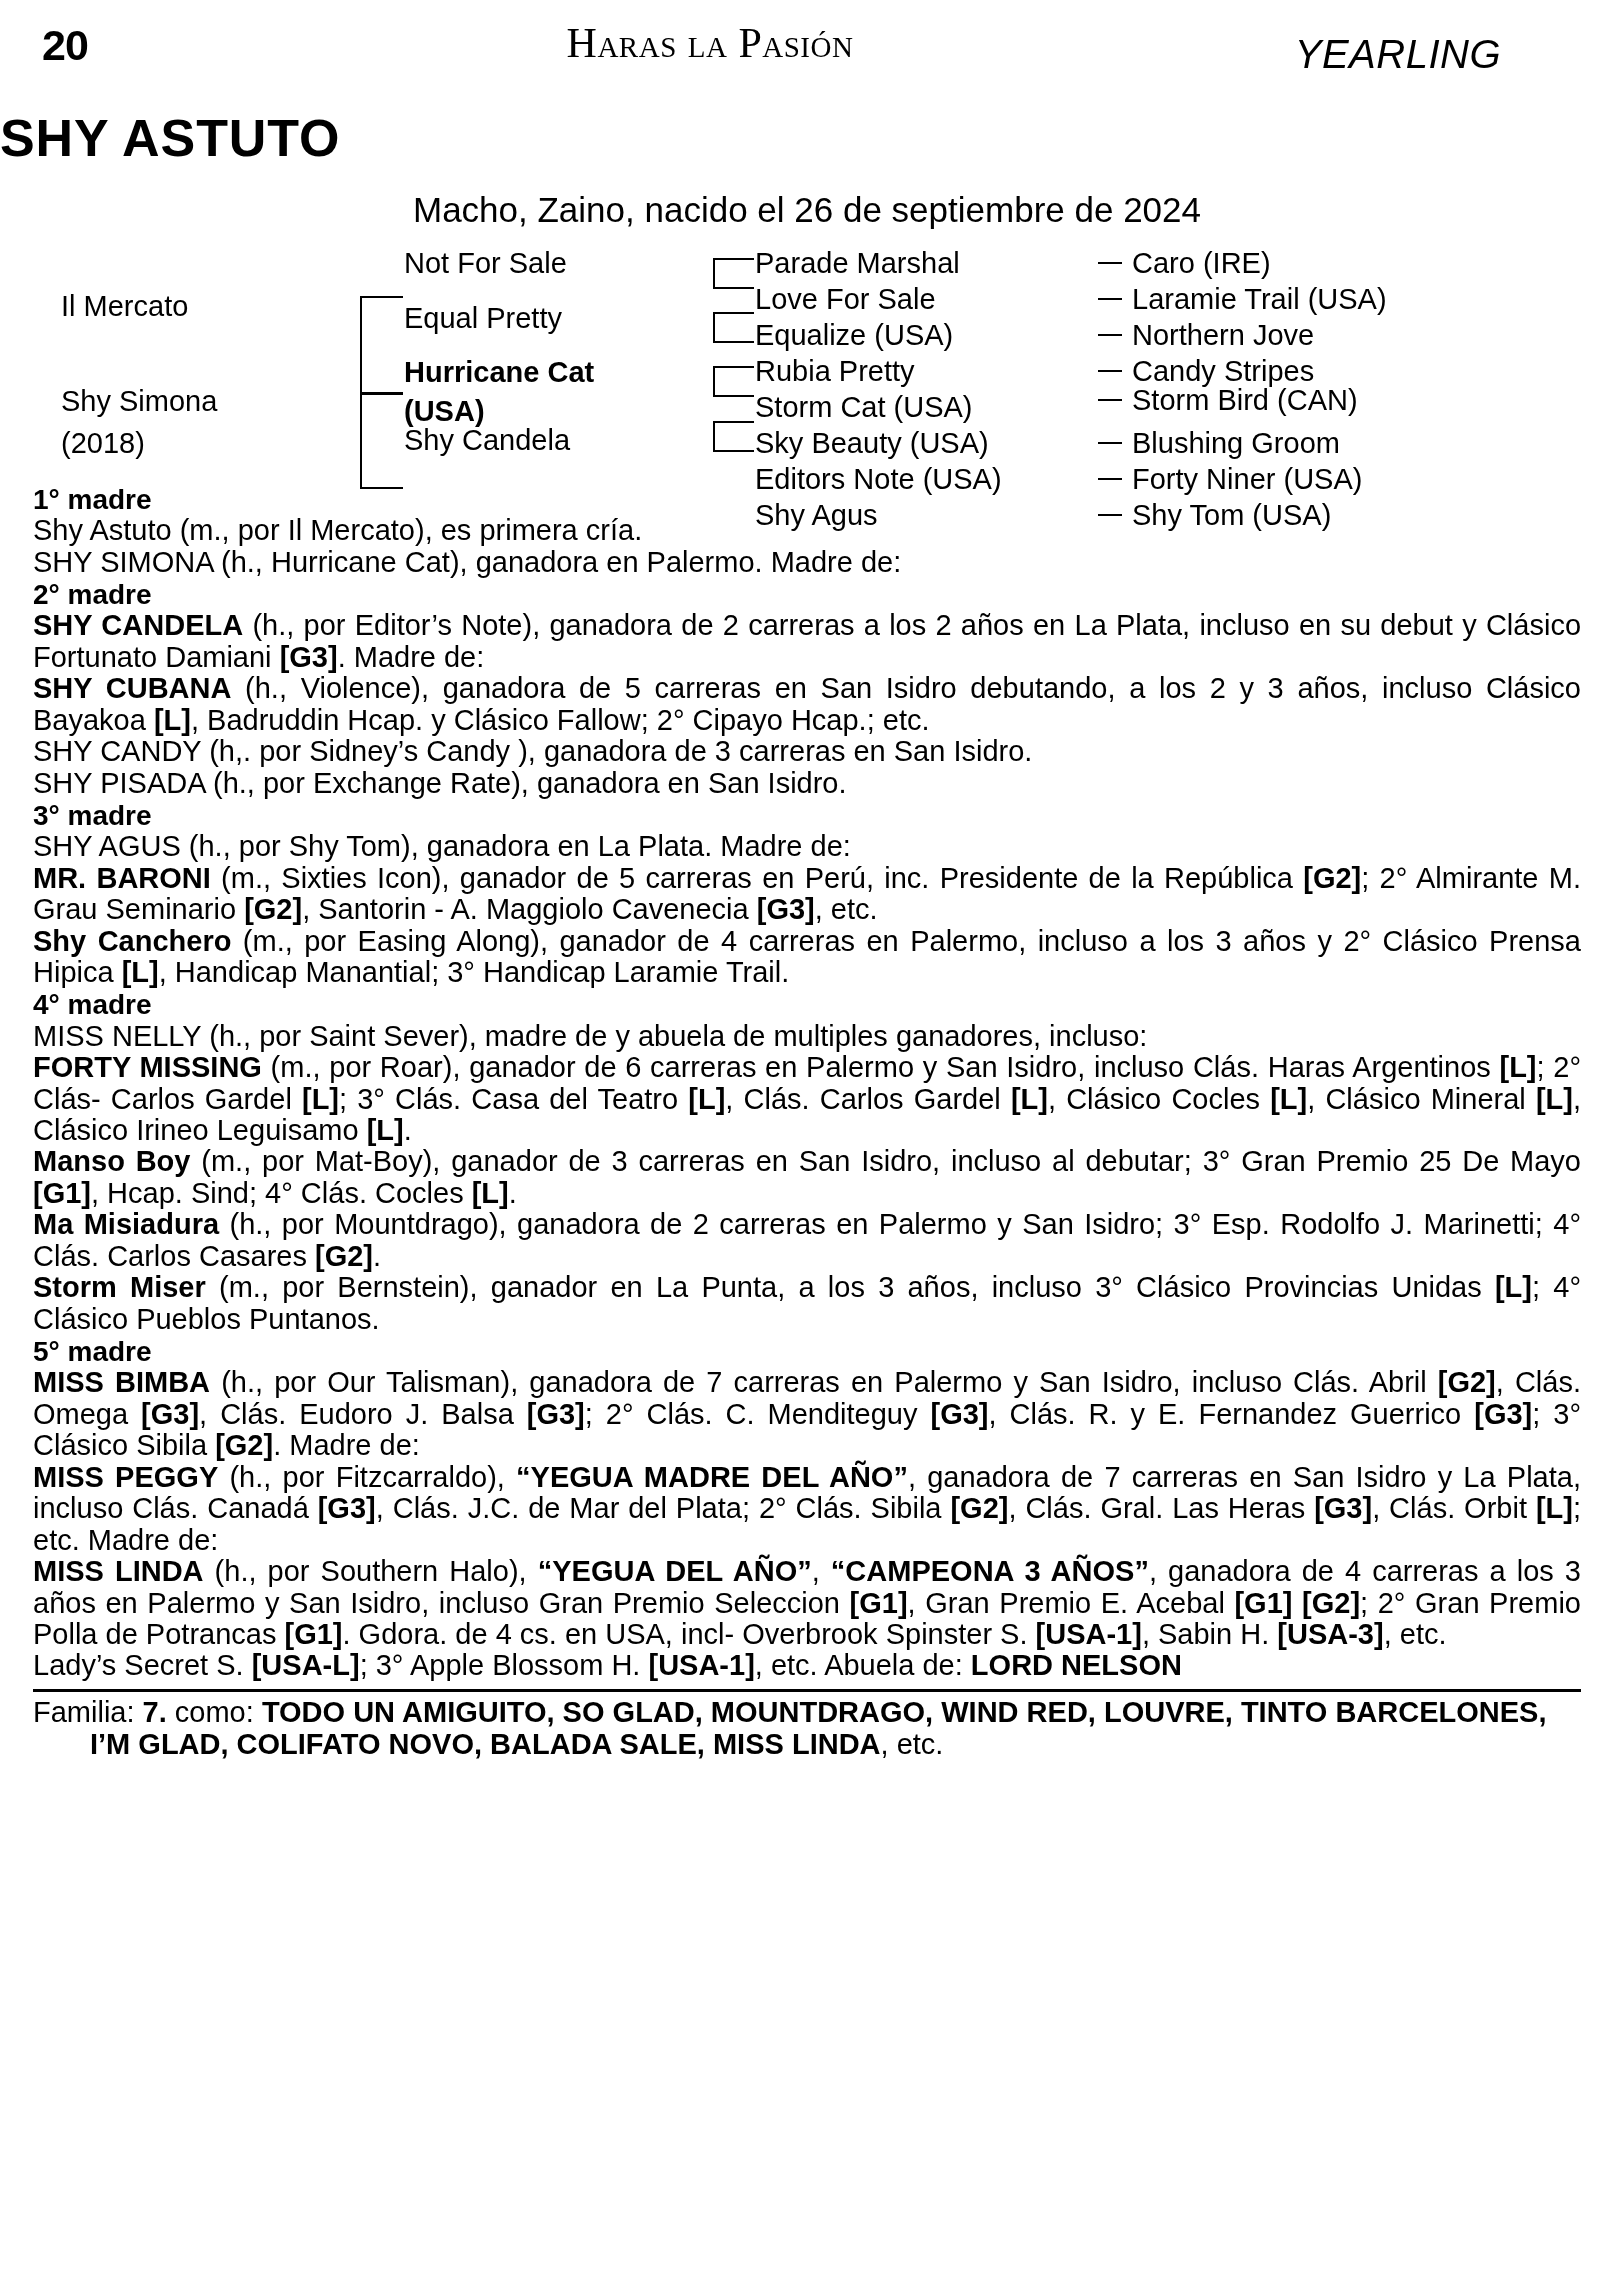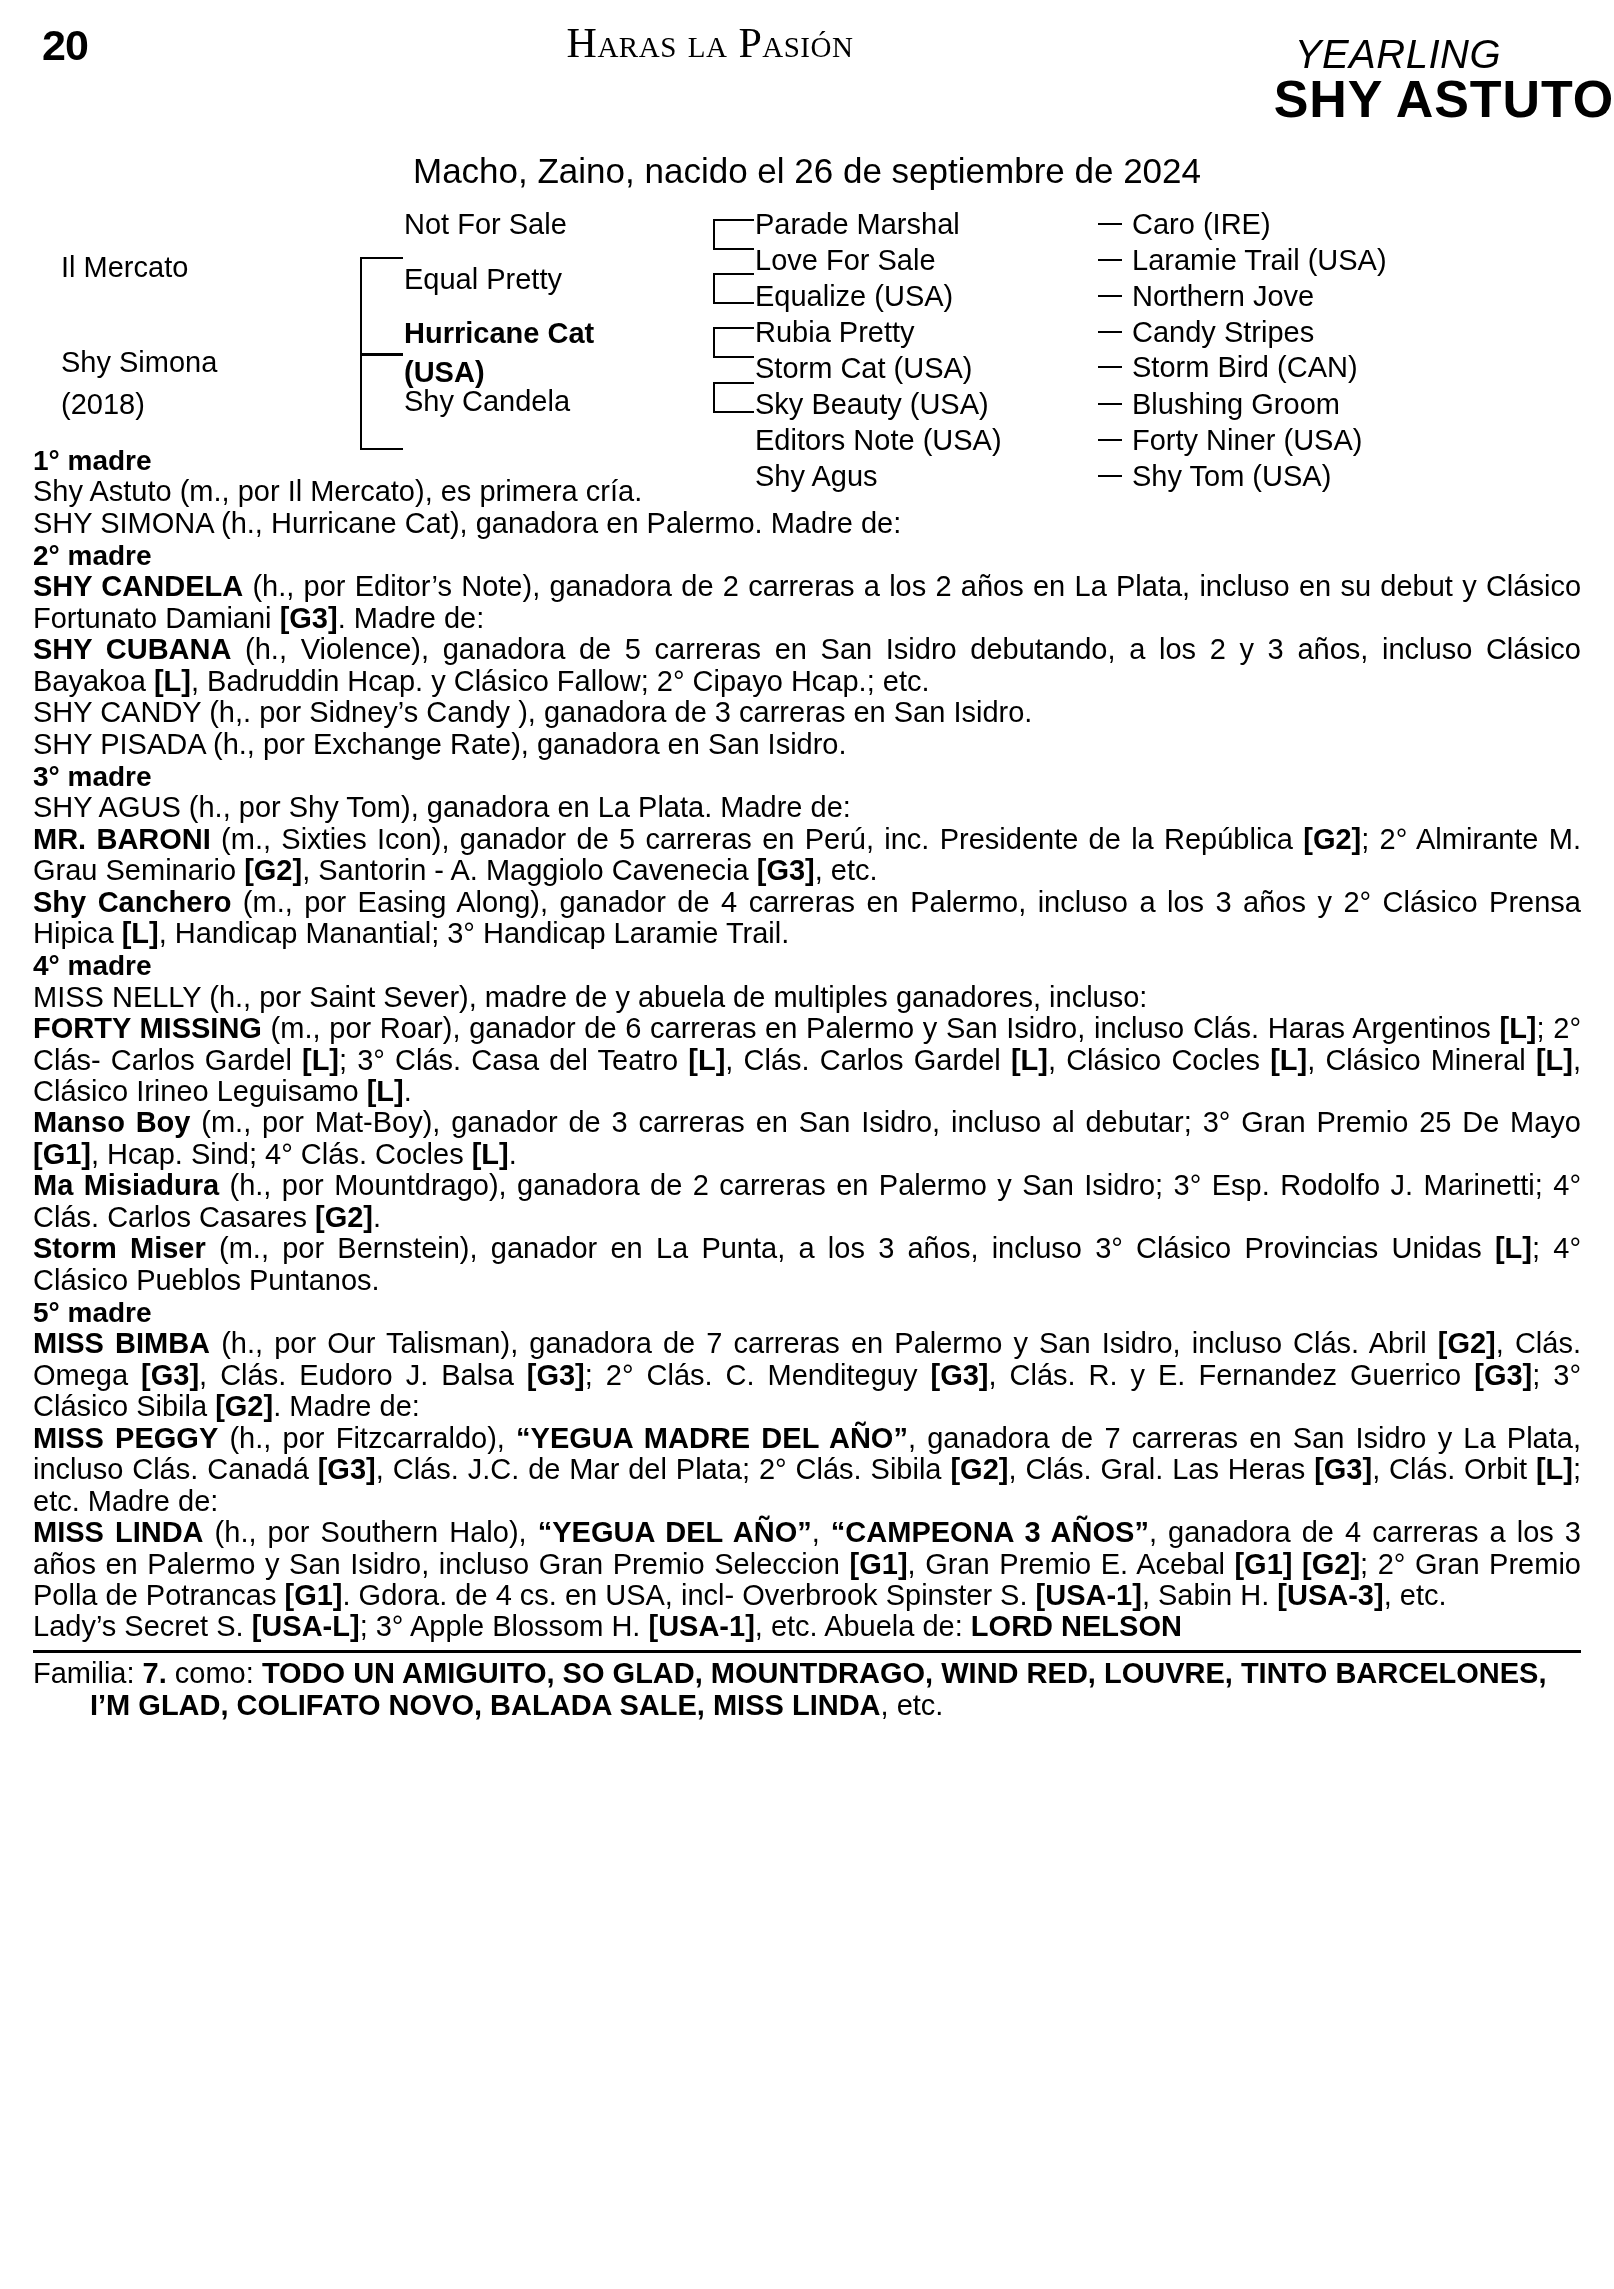--- a/index.html
+++ b/index.html
@@ -56,24 +56,25 @@
     right: 113px;
     top: 34px;
     font-size: 40px;
     font-style: italic;
     line-height: 1;
     letter-spacing: 0.5px;
   }
 
   
   .title-name {
-    text-align: right;
+    text-align: left;
     font-size: 52px;
     font-weight: bold;
     letter-spacing: 0.9px;
+    margin-top: 39px;
     line-height: 1.05;
   }
   .title-sub {
     text-align: center;
     font-size: 35px;
     margin-top: 26px;
     line-height: 1.05;
   }
 
   
@@ -214,21 +215,21 @@
       <div class="item" style="top:180px">Sky Beauty (USA)</div>
       <div class="item" style="top:216px">Editors Note (USA)</div>
       <div class="item" style="top:252px">Shy Agus</div>
     </div>
 
     <div class="ped-col c4">
       <div class="item" style="top:0px"><span class="dash"></span><span>Caro (IRE)</span></div>
       <div class="item" style="top:36px"><span class="dash"></span><span>Laramie Trail (USA)</span></div>
       <div class="item" style="top:72px"><span class="dash"></span><span>Northern Jove</span></div>
       <div class="item" style="top:108px"><span class="dash"></span><span>Candy Stripes</span></div>
-      <div class="item" style="top:143px"><span class="dash"></span><span>Storm Bird (CAN)</span></div>
+      <div class="item" style="top:137px"><span class="dash"></span><span>Storm Bird (CAN)</span></div>
       <div class="item" style="top:180px"><span class="dash"></span><span>Blushing Groom</span></div>
       <div class="item" style="top:216px"><span class="dash"></span><span>Forty Niner (USA)</span></div>
       <div class="item" style="top:252px"><span class="dash"></span><span>Shy Tom (USA)</span></div>
     </div>
   </div>
 
   <div class="body" id="generations-root">
       <div class="gen-head">1° madre</div>
       <p class="e lv1 just">Shy Astuto (m., por Il Mercato), es primera cría.</p>
       <p class="e lv0 just">SHY SIMONA (h., Hurricane Cat), ganadora en Palermo. Madre de:</p>

